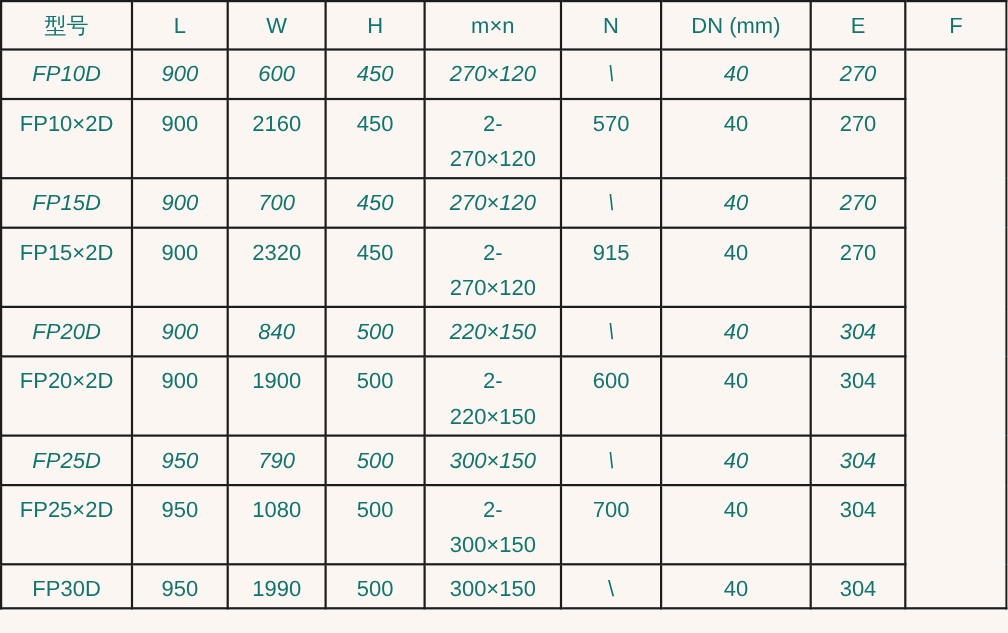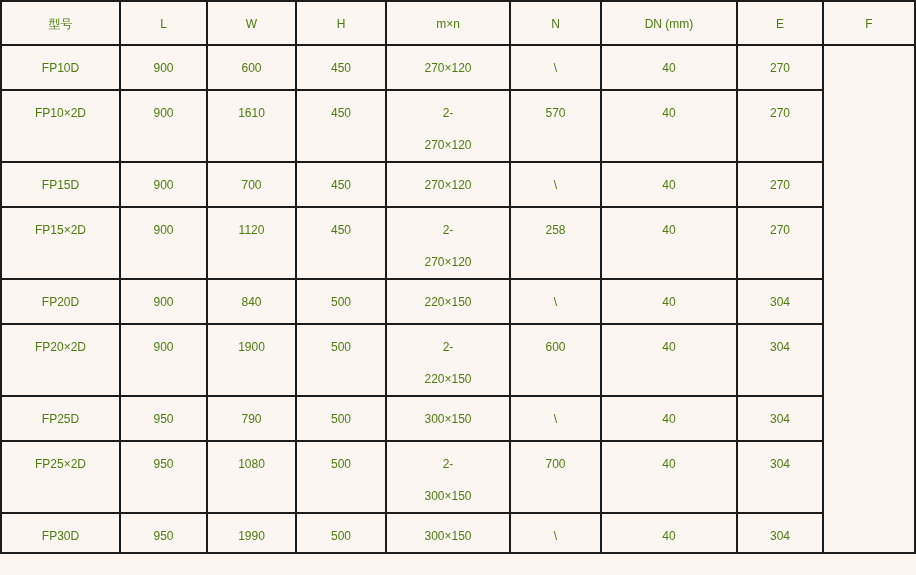--- a/index.html
+++ b/index.html
@@ -10,36 +10,36 @@
   body {
     width: 916px;
     height: 575px;
     overflow: hidden;
     font-family: "Liberation Sans", sans-serif;
   }
   table.spec {
     border-collapse: collapse;
     table-layout: fixed;
     width: 914px;
-    color: #4d7c0f;
-    font-size: 12px;
+    color: #0f766e;
+    font-size: 20px;
   }
   table.spec th,
   table.spec td {
     border: 2px solid #1c1c1c;
     text-align: center;
     vertical-align: top;
     padding: 6px 2px 0 2px;
     line-height: 32px;
     font-weight: normal;
     white-space: pre-line;
     overflow: hidden;
   }
   tr.h-head { height: 44px; }
-  tr.h-s    { height: 45px; }
+  tr.h-s    { height: 45px; font-style: italic; }
   tr.h-d    { height: 67px; }
   tr.h-last { height: 40px; }
   th.no-r   { border-right: none; }
   td.f-cell { border-right: 2px solid #1c1c1c; }
 </style>
 </head>
 <body>
 
 <table class="spec">
   <colgroup>
@@ -74,46 +74,46 @@
       <td>450</td>
       <td>270×120</td>
       <td>\</td>
       <td>40</td>
       <td>270</td>
       <td class="f-cell" rowspan="9"></td>
     </tr>
     <tr class="h-d">
       <td>FP10×2D</td>
       <td>900</td>
-      <td>1610</td>
+      <td>2160</td>
       <td>450</td>
       <td>2-
 270×120</td>
       <td>570</td>
       <td>40</td>
       <td>270</td>
     </tr>
     <tr class="h-s">
       <td>FP15D</td>
       <td>900</td>
       <td>700</td>
       <td>450</td>
       <td>270×120</td>
       <td>\</td>
       <td>40</td>
       <td>270</td>
     </tr>
     <tr class="h-d">
       <td>FP15×2D</td>
       <td>900</td>
-      <td>1120</td>
+      <td>2320</td>
       <td>450</td>
       <td>2-
 270×120</td>
-      <td>258</td>
+      <td>915</td>
       <td>40</td>
       <td>270</td>
     </tr>
     <tr class="h-s">
       <td>FP20D</td>
       <td>900</td>
       <td>840</td>
       <td>500</td>
       <td>220×150</td>
       <td>\</td>

